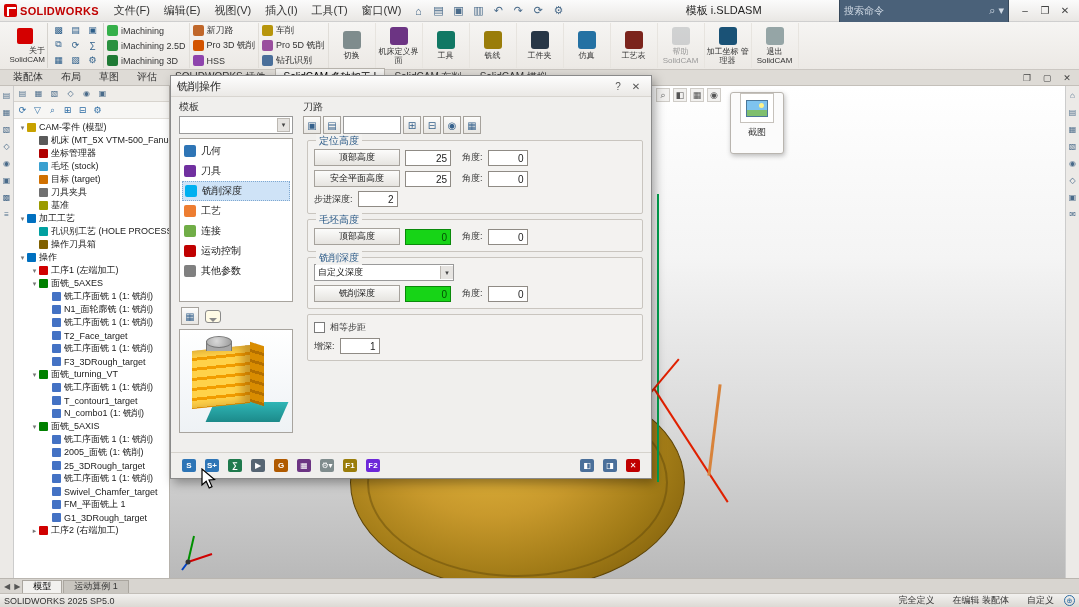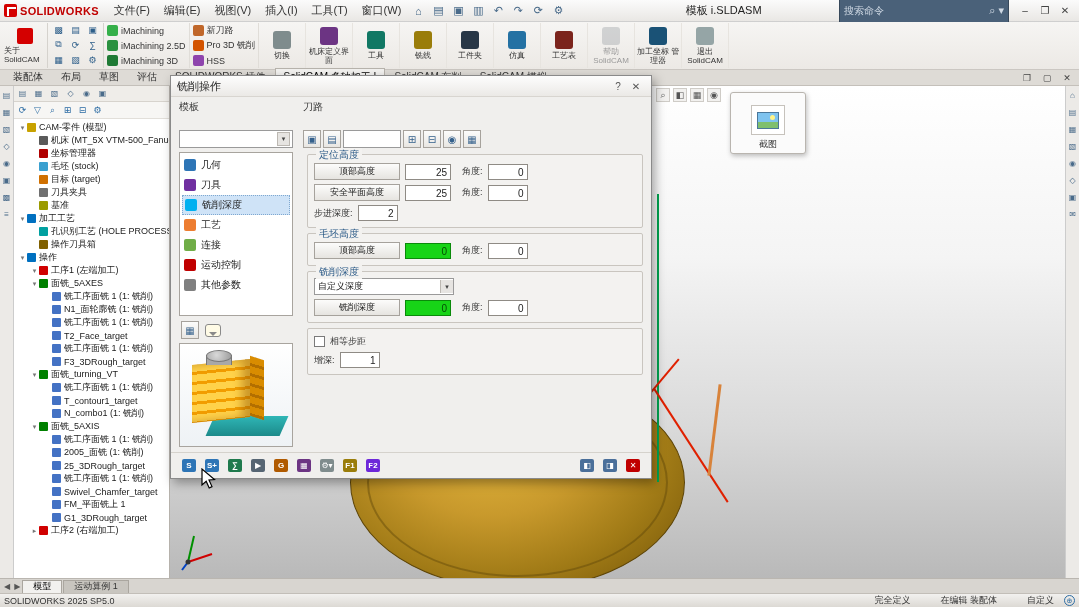--- a/index.html
+++ b/index.html
@@ -16,21 +16,21 @@
   .doc-title{margin:0 auto;font-size:11px;color:#222;padding-left:40px;}
   .searchbox{display:flex;align-items:center;background:#4a6179;border:1px solid #37485a;color:#dfe8f2;height:17px;width:170px;padding:14px 4px;margin-right:6px;}
   .searchbox .ph{flex:1;font-size:10px;color:#cfd9e4;}
   .sicon{color:#cfd9e4;font-size:11px;margin-left:3px;}
   .winbtn{width:20px;height:16px;display:flex;align-items:center;justify-content:center;font-size:10px;color:#444;}
 
   
   .ribbon{position:absolute;top:22px;left:0;right:0;height:48px;background:linear-gradient(#f6f5f3,#ece9e5);border-bottom:1px solid #cbc7c2;display:flex;align-items:stretch;padding:1px 2px;overflow:hidden;}
   .about-btn{width:46px;display:flex;flex-direction:column;align-items:center;justify-content:center;border-right:1px solid #d5d2cd;padding:2px;}
   .about-btn .ic{width:16px;height:16px;background:#d40000;border-radius:2px;margin-bottom:2px;}
-  .about-btn .lb{font-size:8px;text-align:left;line-height:9px;color:#333;}
+  .about-btn .lb{font-size:8px;text-align:right;line-height:9px;color:#333;}
   .minigrid{width:56px;display:grid;grid-template-columns:repeat(3,1fr);grid-auto-rows:15px;align-content:center;border-right:1px solid #d5d2cd;padding:0 2px;}
   .minigrid .mg{width:14px;height:13px;margin:0 auto;display:flex;align-items:center;justify-content:center;font-size:9px;color:#2e5f8a;}
   .stackcol{display:flex;flex-direction:column;justify-content:center;padding:0 3px;border-right:1px solid #e0ddd8;}
   .stackrow{display:flex;align-items:center;height:15px;white-space:nowrap;}
   .stackrow .ic{width:11px;height:11px;border-radius:2px;margin-right:3px;flex:0 0 auto;}
   .stackrow .lb{font-size:9px;color:#333;}
   .bigbtn{width:47px;display:flex;flex-direction:column;align-items:center;justify-content:center;padding:2px 1px;border-right:1px solid #e7e4df;}
   .bigbtn .ic{width:18px;height:18px;border-radius:3px;margin-bottom:2px;}
   .bigbtn .lb{font-size:8px;line-height:9px;text-align:center;color:#333;}
   .bigbtn.disabled .lb{color:#9a9a9a;}
@@ -62,21 +62,21 @@
   .titem .tic{width:9px;height:9px;border-radius:1px;margin-right:3px;flex:0 0 auto;}
   .titem.lv0{padding-left:2px;}
   .titem.lv1{padding-left:14px;}
   .titem.lv2{padding-left:27px;}
 
   
   .viewport{flex:1;position:relative;background:linear-gradient(180deg,#ffffff 0%,#f4f4f4 35%,#d9d9d9 70%,#b9b9b9 100%);overflow:hidden;}
   .hud{position:absolute;left:486px;top:2px;display:flex;gap:3px;z-index:4;}
   .hud .vs-ic{width:14px;height:14px;background:#f2f1ef;border:1px solid #cfccc7;color:#555;font-size:9px;}
 
-  .view-popup{position:absolute;left:560px;top:6px;width:76px;height:62px;background:#fbfbfb;border:1px solid #b9b5af;border-radius:3px;box-shadow:1px 2px 5px rgba(0,0,0,.25);z-index:5;display:flex;flex-direction:column;align-items:center;padding-top:12px;}
+  .view-popup{position:absolute;left:560px;top:6px;width:54px;height:62px;background:#fbfbfb;border:1px solid #b9b5af;border-radius:3px;box-shadow:1px 2px 5px rgba(0,0,0,.25);z-index:5;display:flex;flex-direction:column;align-items:center;padding-top:0;}
   .shot-btn{width:34px;height:30px;border:1px solid #c6c2bc;background:#fff;display:flex;align-items:center;justify-content:center;}
   .shot-ic{width:22px;height:17px;background:linear-gradient(180deg,#7ec3ef 60%,#7fbf6e 60%);border:1px solid #4a779a;position:relative;}
   .shot-ic:after{content:"";position:absolute;right:3px;top:2px;width:5px;height:5px;border-radius:50%;background:#fff388;}
   .shot-lb{font-size:9px;margin-top:3px;color:#333;}
 
   
   .disc{position:absolute;left:180px;top:289px;width:335px;height:215px;border-radius:50%;background:radial-gradient(ellipse at 42% 32%,#e2b53c 0%,#c8992c 35%,#a07a16 65%,#755608 95%);border:1px solid #5d4406;z-index:2;}
   .disc-ring{position:absolute;left:16px;top:12px;right:16px;bottom:12px;border-radius:50%;border:2px solid rgba(96,70,8,.45);}
   .boss{position:absolute;left:232px;top:268px;width:188px;height:100px;background:linear-gradient(155deg,#dcae27 0%,#c3971d 45%,#8e6a0e 100%);clip-path:polygon(18% 0,72% 4%,100% 40%,90% 96%,24% 100%,0 48%);border:1px solid #6e520a;z-index:3;}
   .boss-face{position:absolute;left:14%;top:8%;width:55%;height:45%;background:linear-gradient(140deg,#e8bc39,#c79a1f);clip-path:polygon(0 10%,80% 0,100% 80%,12% 100%);}
@@ -85,21 +85,21 @@
   .axis{position:absolute;z-index:6;}
   .triad{position:absolute;left:8px;top:438px;z-index:4;}
 
   
   .dialog{position:absolute;left:170px;top:75px;width:482px;height:404px;background:#f0efed;border:1px solid #8a8a8a;box-shadow:3px 4px 10px rgba(0,0,0,.35);z-index:20;display:flex;flex-direction:column;}
   .dlg-title{height:21px;background:linear-gradient(#fdfdfd,#ebe9e6);border-bottom:1px solid #d8d5d0;display:flex;align-items:center;padding:0 6px;}
   .dlg-title .t{font-size:11px;color:#222;}
   .dlg-title .sp{flex:1;}
   .dlg-tbtn{width:18px;height:16px;display:flex;align-items:center;justify-content:center;font-size:10px;color:#555;}
   .dlg-top{display:flex;padding:3px 8px 2px 8px;gap:8px;align-items:flex-start;}
-  .dlg-col{display:flex;flex-direction:column;gap:16px;}
+  .dlg-col{display:flex;flex-direction:column;gap:2px;}
   .flabel{font-size:10px;color:#333;}
   .combo{height:18px;border:1px solid #9a9a9a;background:#fff;display:flex;align-items:center;padding:0 2px;position:relative;}
   .combo .cv{flex:1;font-size:10px;white-space:nowrap;overflow:hidden;}
   .combo .cv.sel{background:#2f7bd9;color:#fff;padding:0 2px;}
   .combo .arr{width:13px;height:14px;background:#e6e4e1;border:1px solid #bcb8b2;font-size:7px;display:flex;align-items:center;justify-content:center;color:#444;margin-left:2px;}
   .tool-row{display:flex;align-items:center;gap:2px;}
   .sqbtn{width:18px;height:18px;border:1px solid #a6a29c;background:linear-gradient(#fcfcfb,#e8e6e2);display:flex;align-items:center;justify-content:center;font-size:10px;color:#35618c;}
   .tool-field{width:58px;height:18px;border:1px solid #9a9a9a;background:#fff;}
   .dlg-body{flex:1;display:flex;padding:2px 8px 0 8px;gap:10px;}
   .dlg-left{width:118px;display:flex;flex-direction:column;}
@@ -139,21 +139,21 @@
   
   .cursor{position:absolute;z-index:60;pointer-events:none;}
 
   
   .doc-tabs{position:absolute;top:578px;left:0;right:0;height:15px;background:#d8d5d0;border-top:1px solid #bab6b0;display:flex;align-items:center;padding-left:2px;font-size:9px;}
   .dt-nav{color:#555;font-size:8px;padding:0 2px;}
   .dtab{padding:0 10px;height:13px;display:flex;align-items:center;background:#c8c5bf;border:1px solid #aaa69f;border-bottom:none;margin-right:1px;color:#333;}
   .dtab.active{background:#f2f1ef;color:#000;}
   .statusbar{position:absolute;top:593px;left:0;right:0;height:14px;background:linear-gradient(#f2f1ef,#dcd9d4);border-top:1px solid #c2beb8;display:flex;align-items:center;font-size:9px;color:#333;padding:0 4px;}
   .sb-left{flex:1;}
-  .sb-item{margin-left:30px;}
+  .sb-item{margin-left:18px;}
   .globe{width:11px;height:11px;border-radius:50%;border:1px solid #2e6da4;color:#2e6da4;font-size:7px;display:flex;align-items:center;justify-content:center;margin-left:10px;}
 </style>
 </head>
 <body>
 
 <div class="app">
 
   <div class="titlebar">
     <span class="logo-mark"></span>
     <span class="logo-text">SOLIDWORKS</span>
@@ -225,20 +225,35 @@
         </span>
         <span class="stackrow">
           <span class="ic" style="background: rgb(211, 84, 0);"></span>
           <span class="lb">Pro 3D 铣削</span>
         </span>
         <span class="stackrow">
           <span class="ic" style="background: rgb(142, 68, 173);"></span>
           <span class="lb">HSS</span>
         </span>
       </div>
+    <div class="stackcol">
+
+    <span class="stackrow">
+          <span class="ic" style="background: rgb(183, 149, 11);"></span>
+          <span class="lb">车削</span>
+        </span>
+        <span class="stackrow">
+          <span class="ic" style="background: rgb(154, 79, 158);"></span>
+          <span class="lb">Pro 5D 铣削</span>
+        </span>
+        <span class="stackrow">
+          <span class="ic" style="background: rgb(74, 111, 154);"></span>
+          <span class="lb">钻孔识别</span>
+        </span>
+      </div>
     <div style="display:flex">
 
     <span class="bigbtn">
           <span class="ic" style="background: rgb(127, 140, 141);"></span>
           <span class="lb">切换</span>
         </span>
         <span class="bigbtn">
           <span class="ic" style="background: rgb(108, 52, 131);"></span>
           <span class="lb">机床定义界面</span>
         </span>

